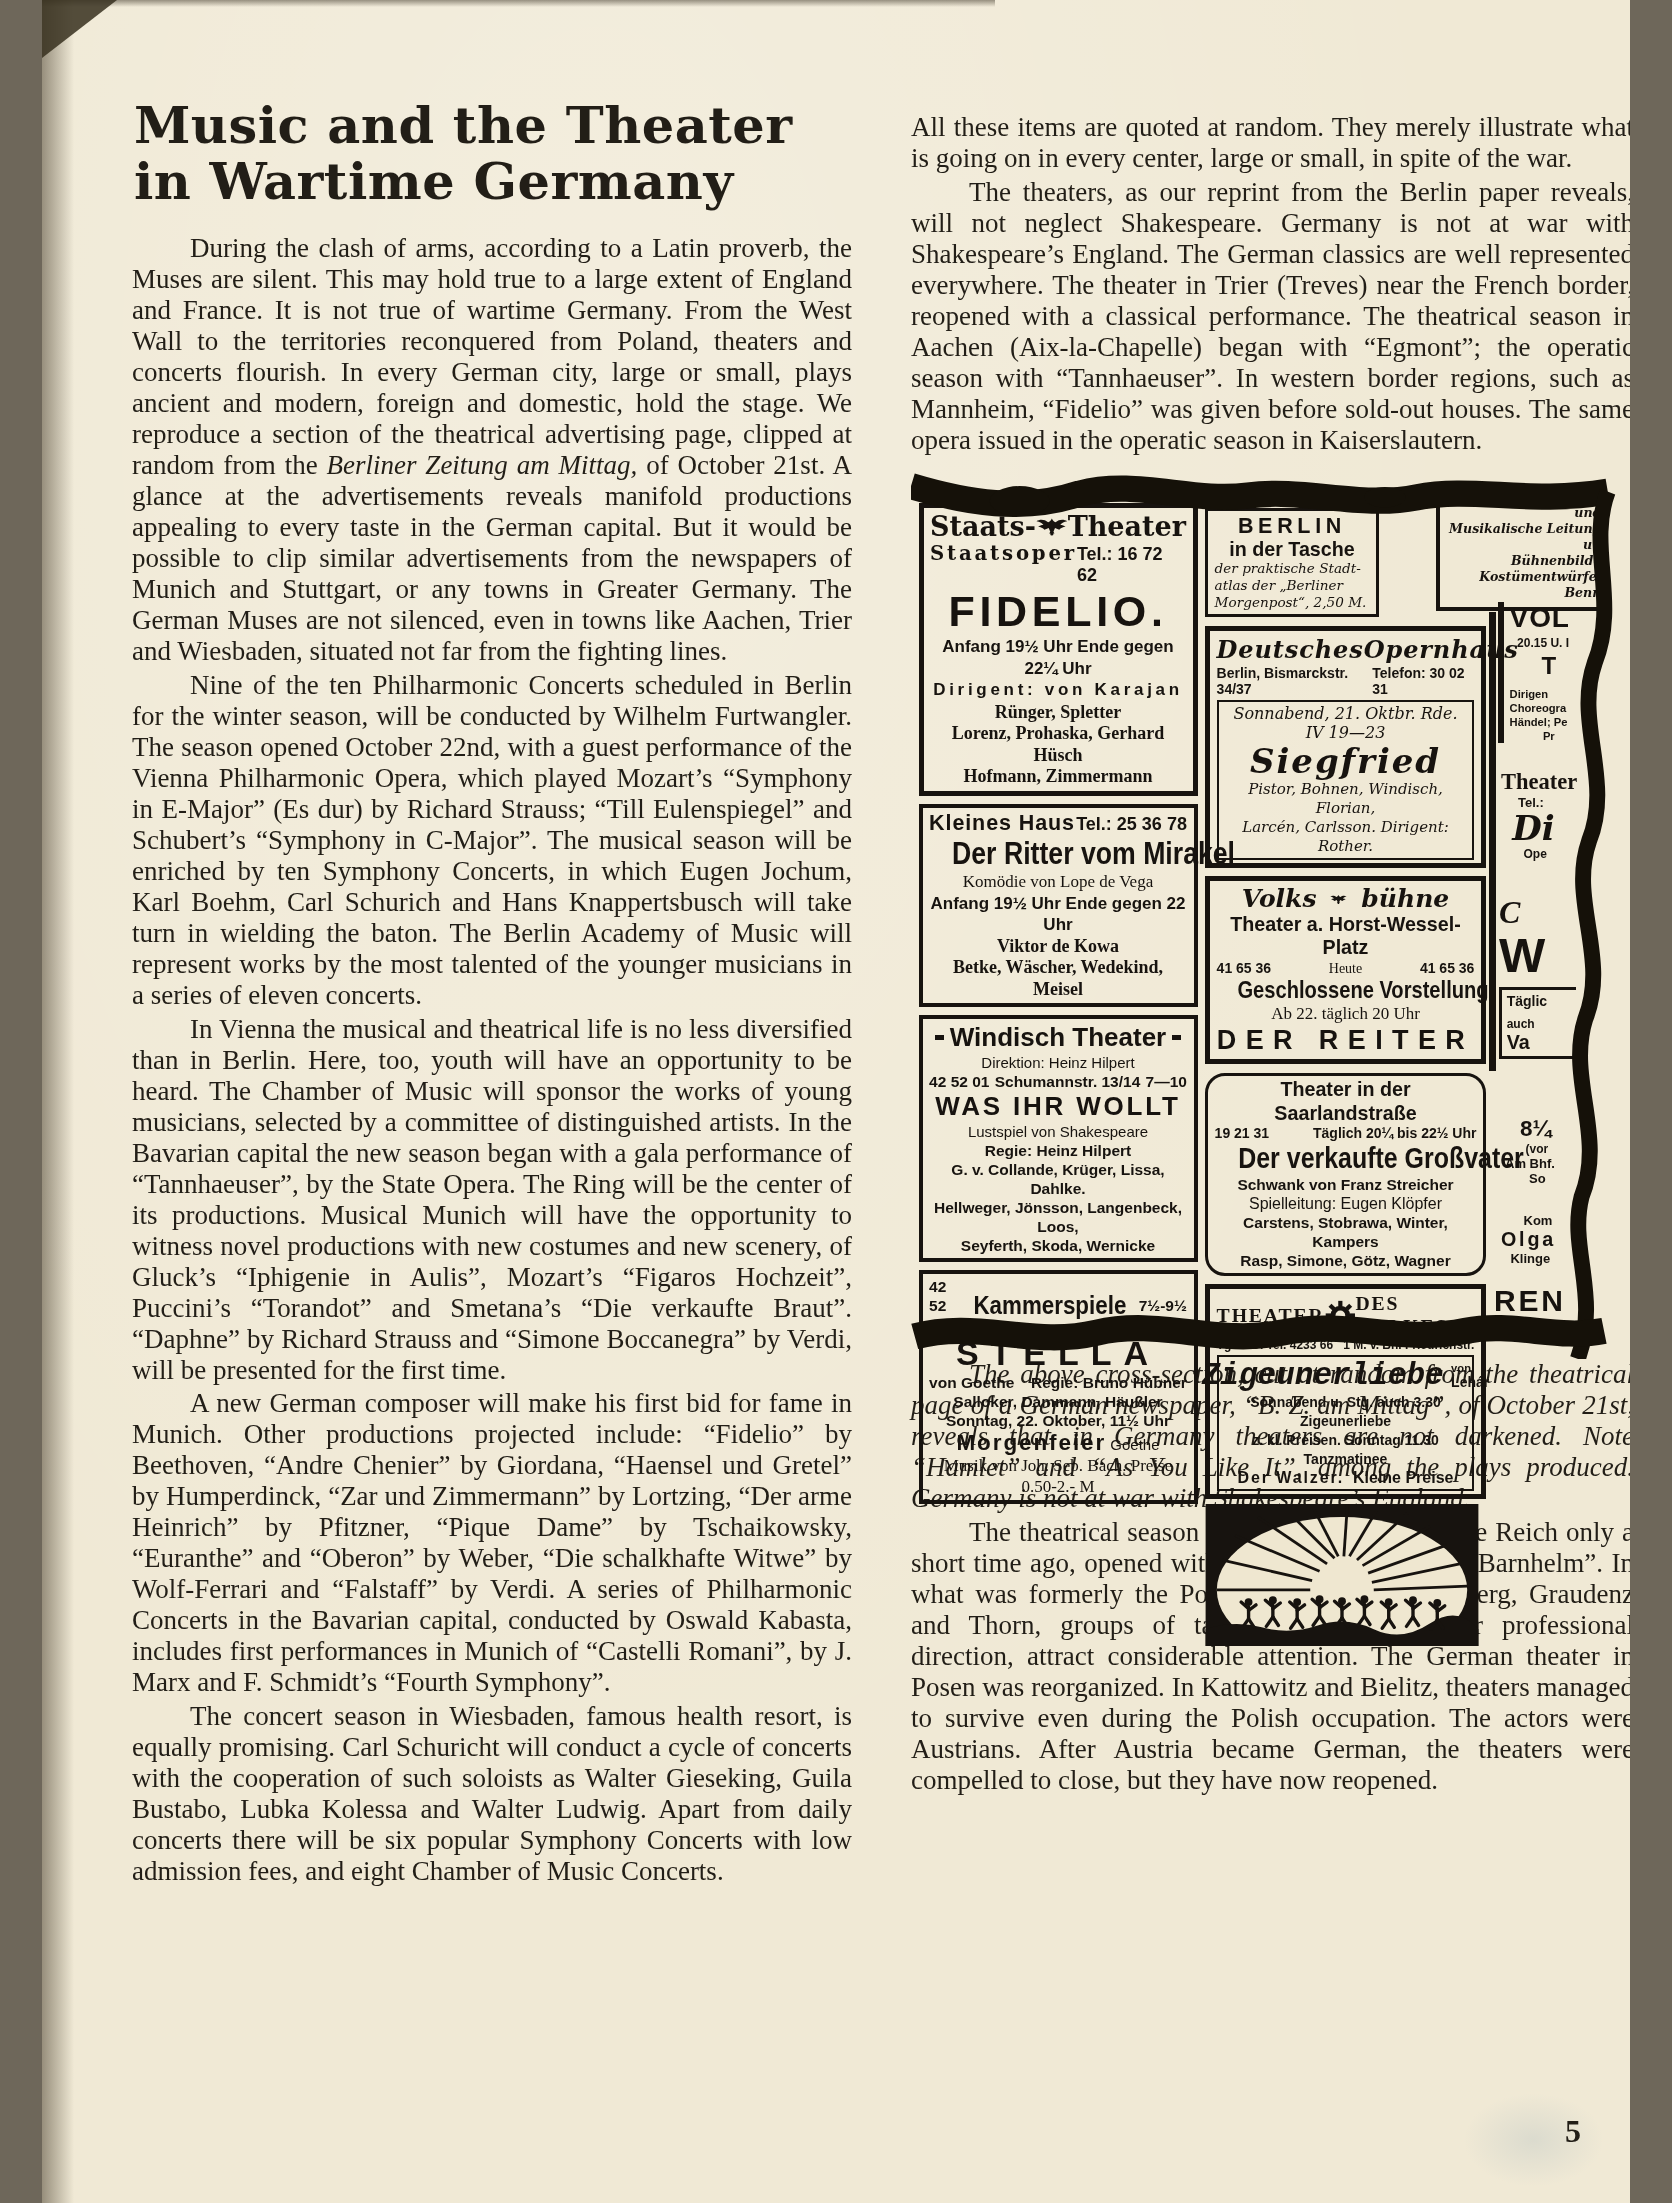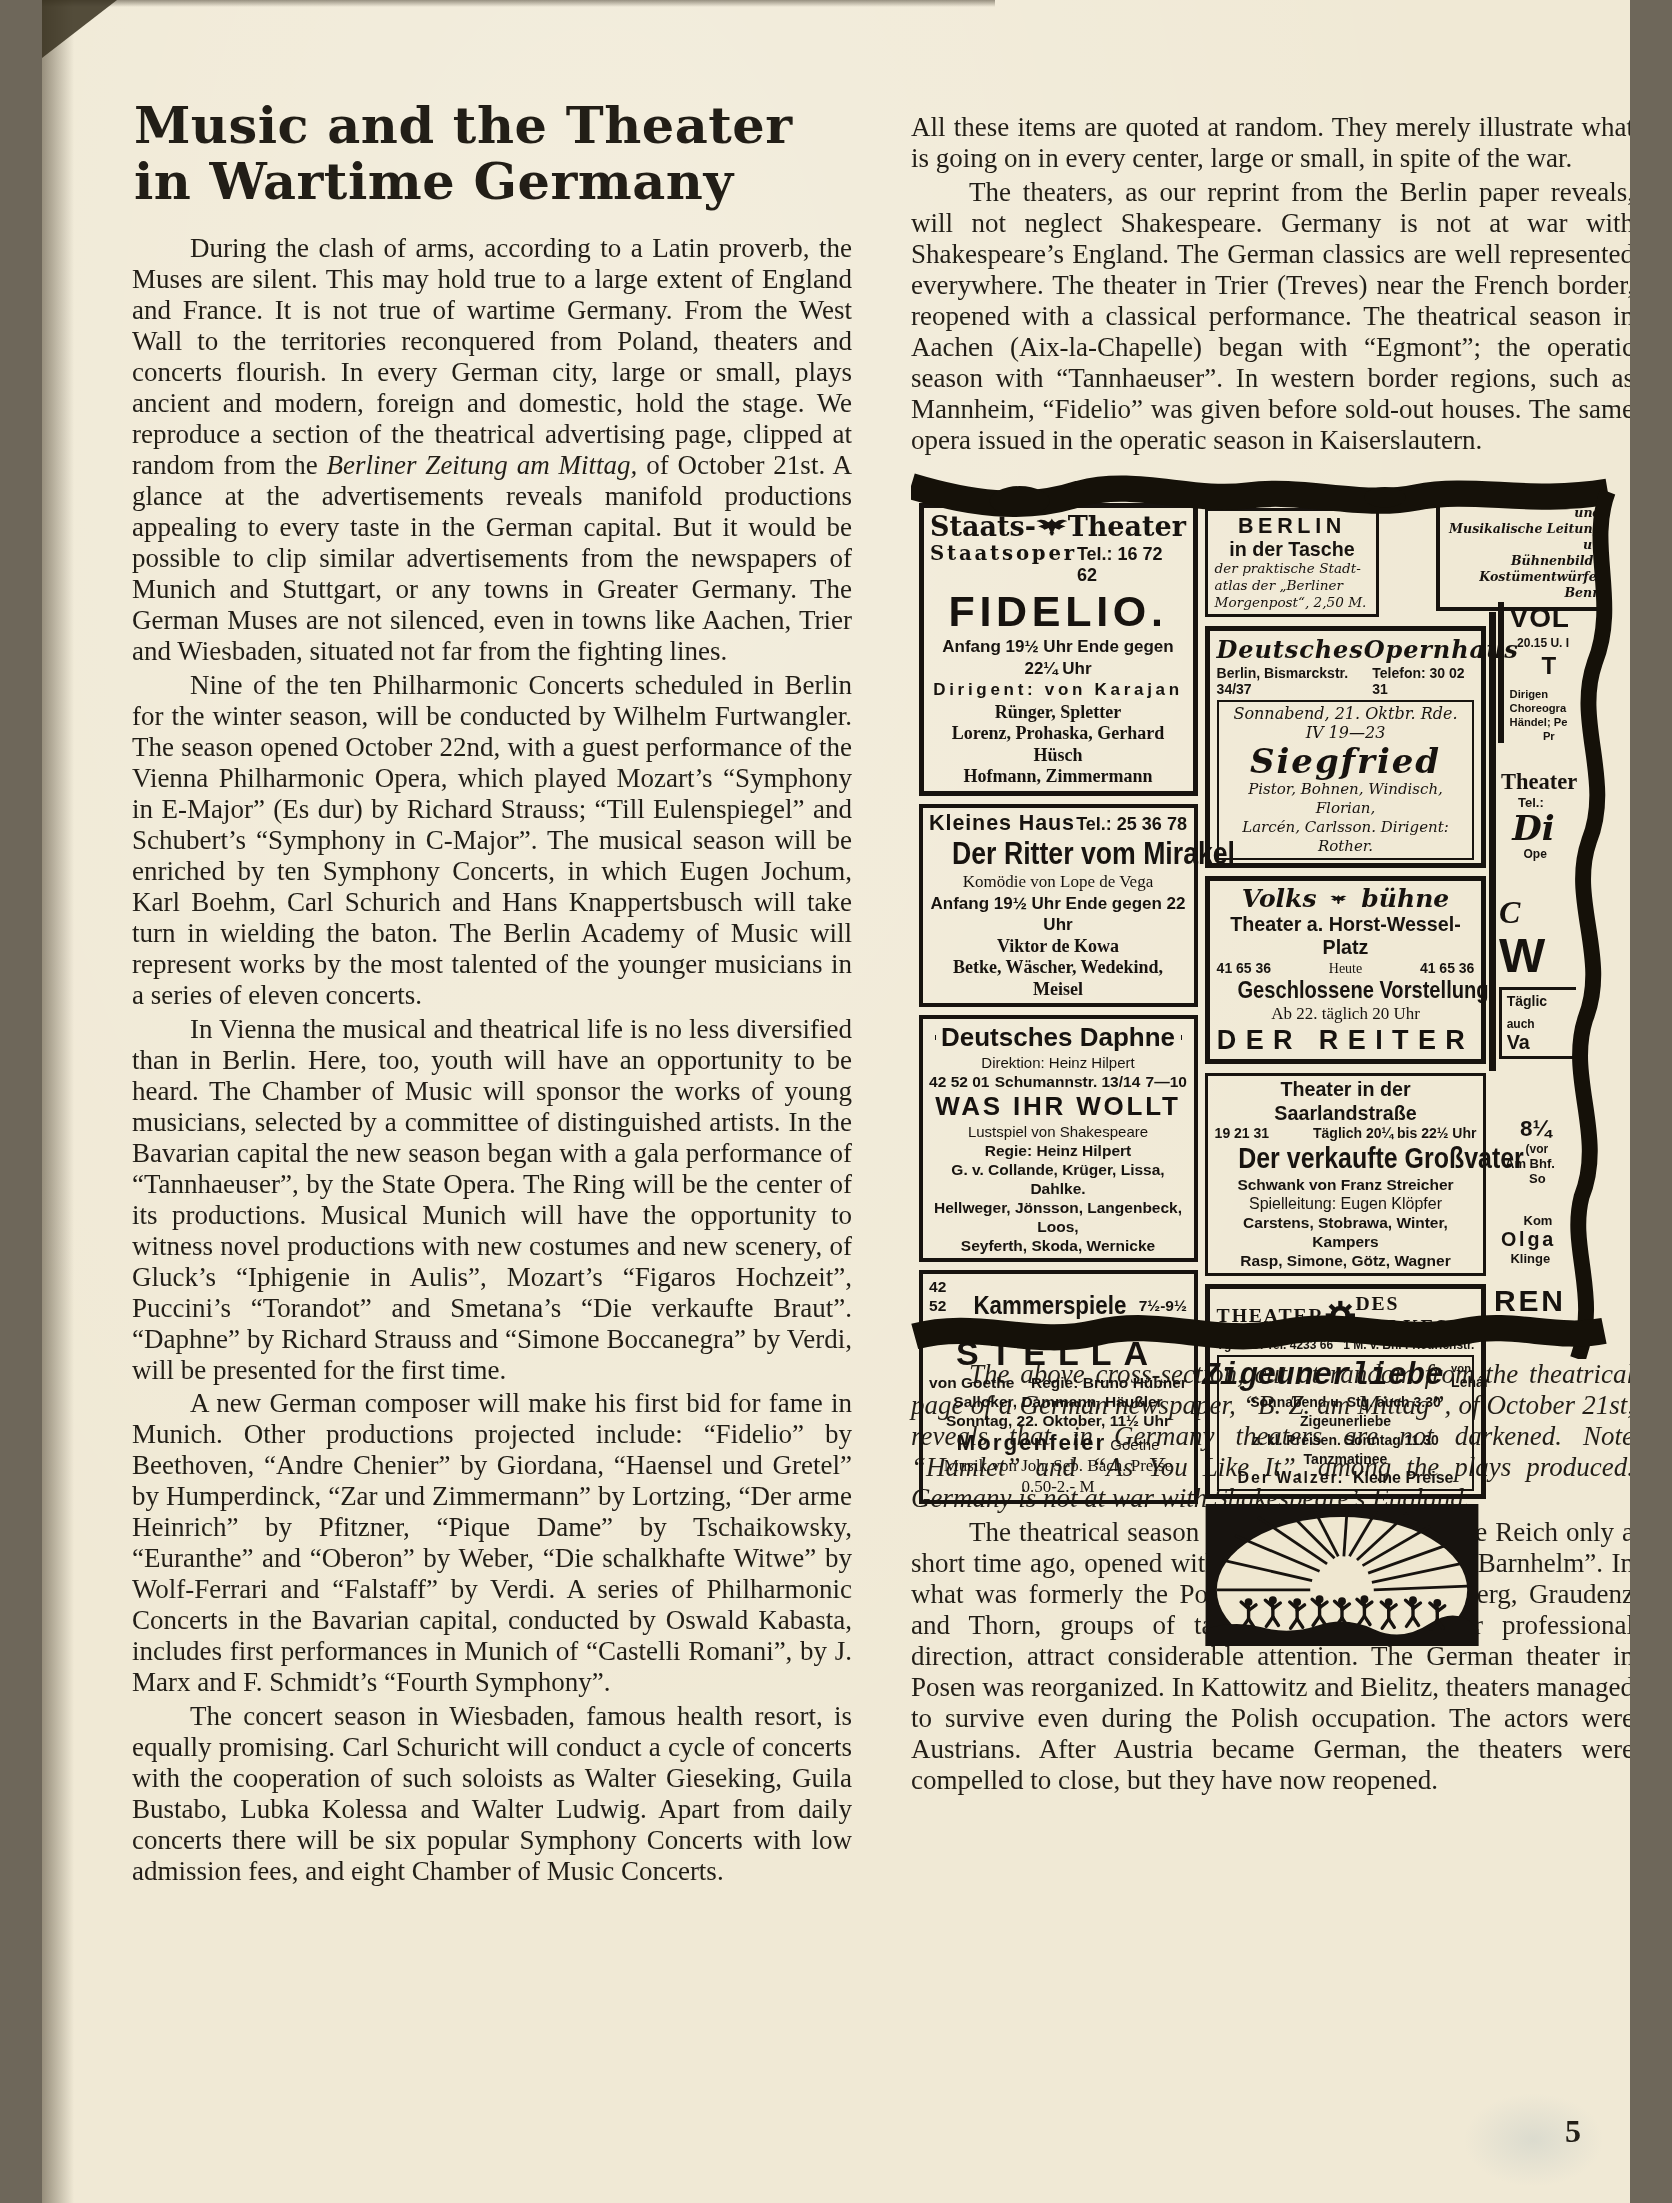--- a/index.html
+++ b/index.html
@@ -161,21 +161,21 @@
           <div class="c"><span class="ritter condensed">Der Ritter vom Mirakel</span></div>
           <div class="small-sr c">Komödie von Lope de Vega</div>
           <div class="tline c">Anfang 19½ Uhr   Ende gegen 22 Uhr</div>
           <div class="castline c">Viktor de Kowa</div>
           <div class="castline c">Betke, Wäscher, Wedekind, Meisel</div>
         </div>
 
         <div class="ad">
           <div class="rowc">
             <span class="dash"></span>
-            <span class="dt-name">Deutsches Daphne</span>
+            <span class="dt-name">Windisch Theater</span>
             <span class="dash"></span>
           </div>
           <div class="sline c">Direktion: Heinz Hilpert</div>
           <div class="row sline-b">
             <span>42 52 01</span>
             <span>Schumannstr. 13/14</span>
             <span>7—10</span>
           </div>
           <div class="waswollt c">WAS IHR WOLLT</div>
           <div class="sline c">Lustspiel von Shakespeare</div>
@@ -249,21 +249,21 @@
           <div class="row" style="font-size:14px;font-weight:bold;">
             <span>41 65 36</span>
             <span class="sr" style="font-weight:normal;">Heute</span>
             <span>41 65 36</span>
           </div>
           <div class="c"><span class="geschl condensed">Geschlossene Vorstellung</span></div>
           <div class="small-sr c">Ab 22. täglich 20 Uhr</div>
           <div class="reiter c">DER REITER</div>
         </div>
 
-        <div class="ad" style="border-width:3.7px;">
+        <div class="ad" style="border-width:3.7px;border-radius:20px;">
           <div class="hwp c">Theater in der Saarlandstraße</div>
           <div class="row" style="font-size:14px;font-weight:bold;">
             <span>19 21 31</span>
             <span>Täglich 20¼ bis 22½ Uhr</span>
           </div>
           <div class="c"><span class="gross condensed">Der verkaufte Großvater</span></div>
           <div class="sline-b c">Schwank von Franz Streicher</div>
           <div class="sline c" style="font-size:16px;">Spielleitung: Eugen Klöpfer</div>
           <div class="sline-b c">Carstens, Stobrawa, Winter, Kampers</div>
           <div class="sline-b c">Rasp, Simone, Götz, Wagner</div>

